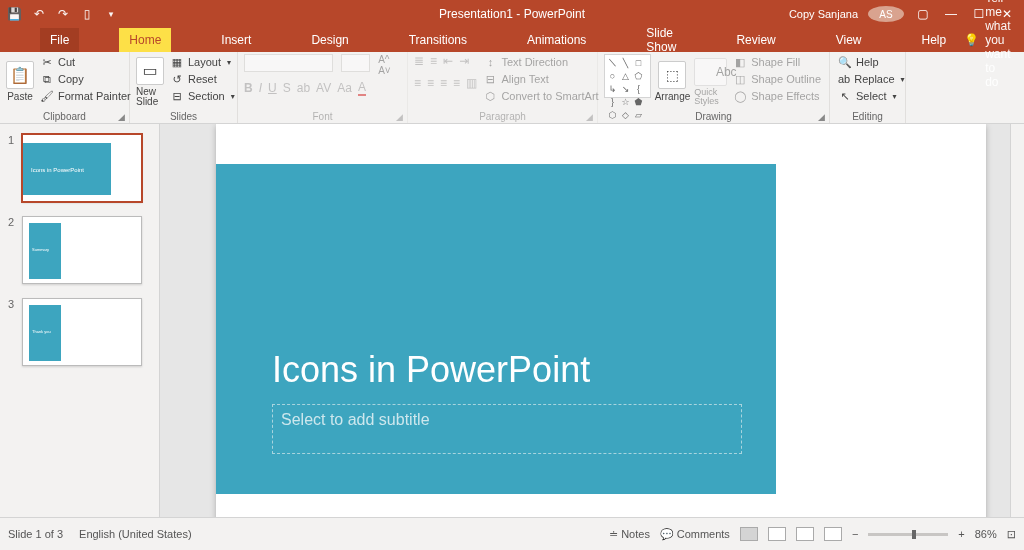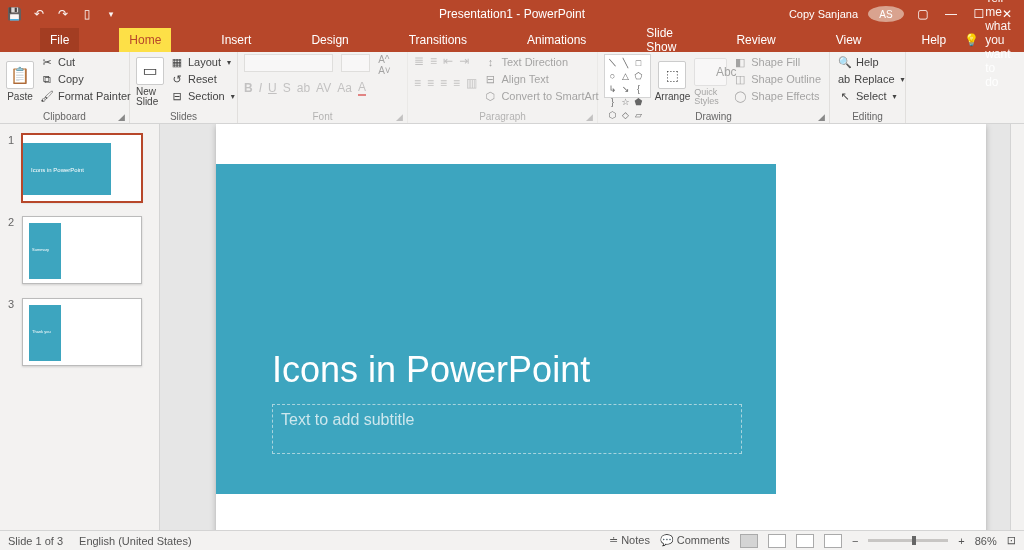--- a/index.html
+++ b/index.html
@@ -57,21 +57,21 @@
 
 .canvas-wrap { flex: 1; background: #e6e6e6; position: relative; overflow: hidden; }
 .canvas-scroll { position: absolute; right: 0; top: 0; bottom: 0; width: 14px; background: #f3f2f1; border-left: 1px solid #d4d4d4; }
 .canvas { position: absolute; left: 56px; top: 0; width: 770px; height: 440px; background: #fff; box-shadow: 0 2px 6px rgba(0,0,0,.25); }
 .slide-block { position: absolute; left: 0; top: 40px; width: 560px; height: 330px; background: #3da5bf; }
 .slide-title { position: absolute; left: 56px; top: 225px; color: #fff; font-size: 36px; font-weight: 300; }
 .slide-sub { position: absolute; left: 56px; top: 280px; width: 470px; height: 50px; border: 1px dashed #a8d4de; color: #cde7ed; font-size: 16px; padding: 6px 8px; }
 .watermark { position: absolute; right: -10px; top: 278px; font-size: 16px; color: #333; font-weight: 500; }
 
 
-.statusbar { position: absolute; bottom: 0; left: 0; right: 0; height: 20px; background: #f3f2f1; border-top: 1px solid #d4d4d4; display: flex; align-items: center; font-size: 11px; color: #555; padding: 0 8px; gap: 16px; }
+.statusbar { position: absolute; bottom: 0; left: 0; right: 0; height: 33px; background: #f3f2f1; border-top: 1px solid #d4d4d4; display: flex; align-items: center; font-size: 11px; color: #555; padding: 0 8px; gap: 16px; }
 .statusbar .right { margin-left: auto; display: flex; align-items: center; gap: 10px; }
 .viewbtn { width: 18px; height: 14px; border: 1px solid #aaa; background: #fff; }
 .viewbtn.active { background: #d4d4d4; }
 .zoom-slider { width: 80px; height: 3px; background: #c8c6c4; position: relative; }
 .zoom-slider::after { content: ""; position: absolute; left: 55%; top: -3px; width: 4px; height: 9px; background: #666; }
 </style>
 </head>
 <body>
 
 <div class="titlebar">
@@ -320,21 +320,21 @@
         <div class="block" style="left:6px;top:6px;width:32px;height:56px;"></div>
         <div class="txt" style="left:9px;top:30px;font-size:4px;">Thank you</div>
       </div>
     </div>
   </div>
 
   <div class="canvas-wrap">
     <div class="canvas">
       <div class="slide-block"></div>
       <div class="slide-title">Icons in PowerPoint</div>
-      <div class="slide-sub">Text to add subtitle</div>
+      <div class="slide-sub">Select to add subtitle</div>
     </div>
     <div class="canvas-scroll"></div>
   </div>
 </div>
 
 <div class="statusbar">
   <span>Slide 1 of 3</span>
   <span>English (United States)</span>
   <div class="right">
     <span>≐ <span>Notes</span></span>

